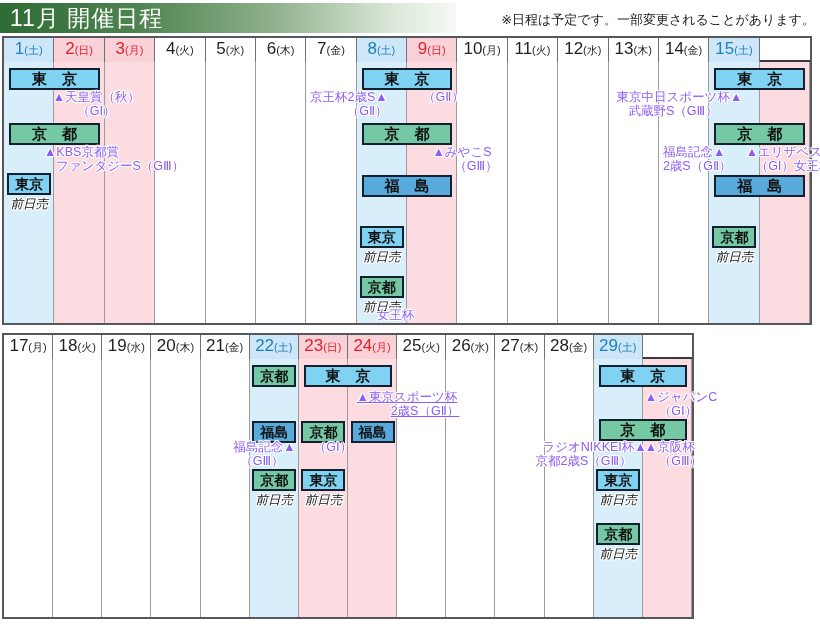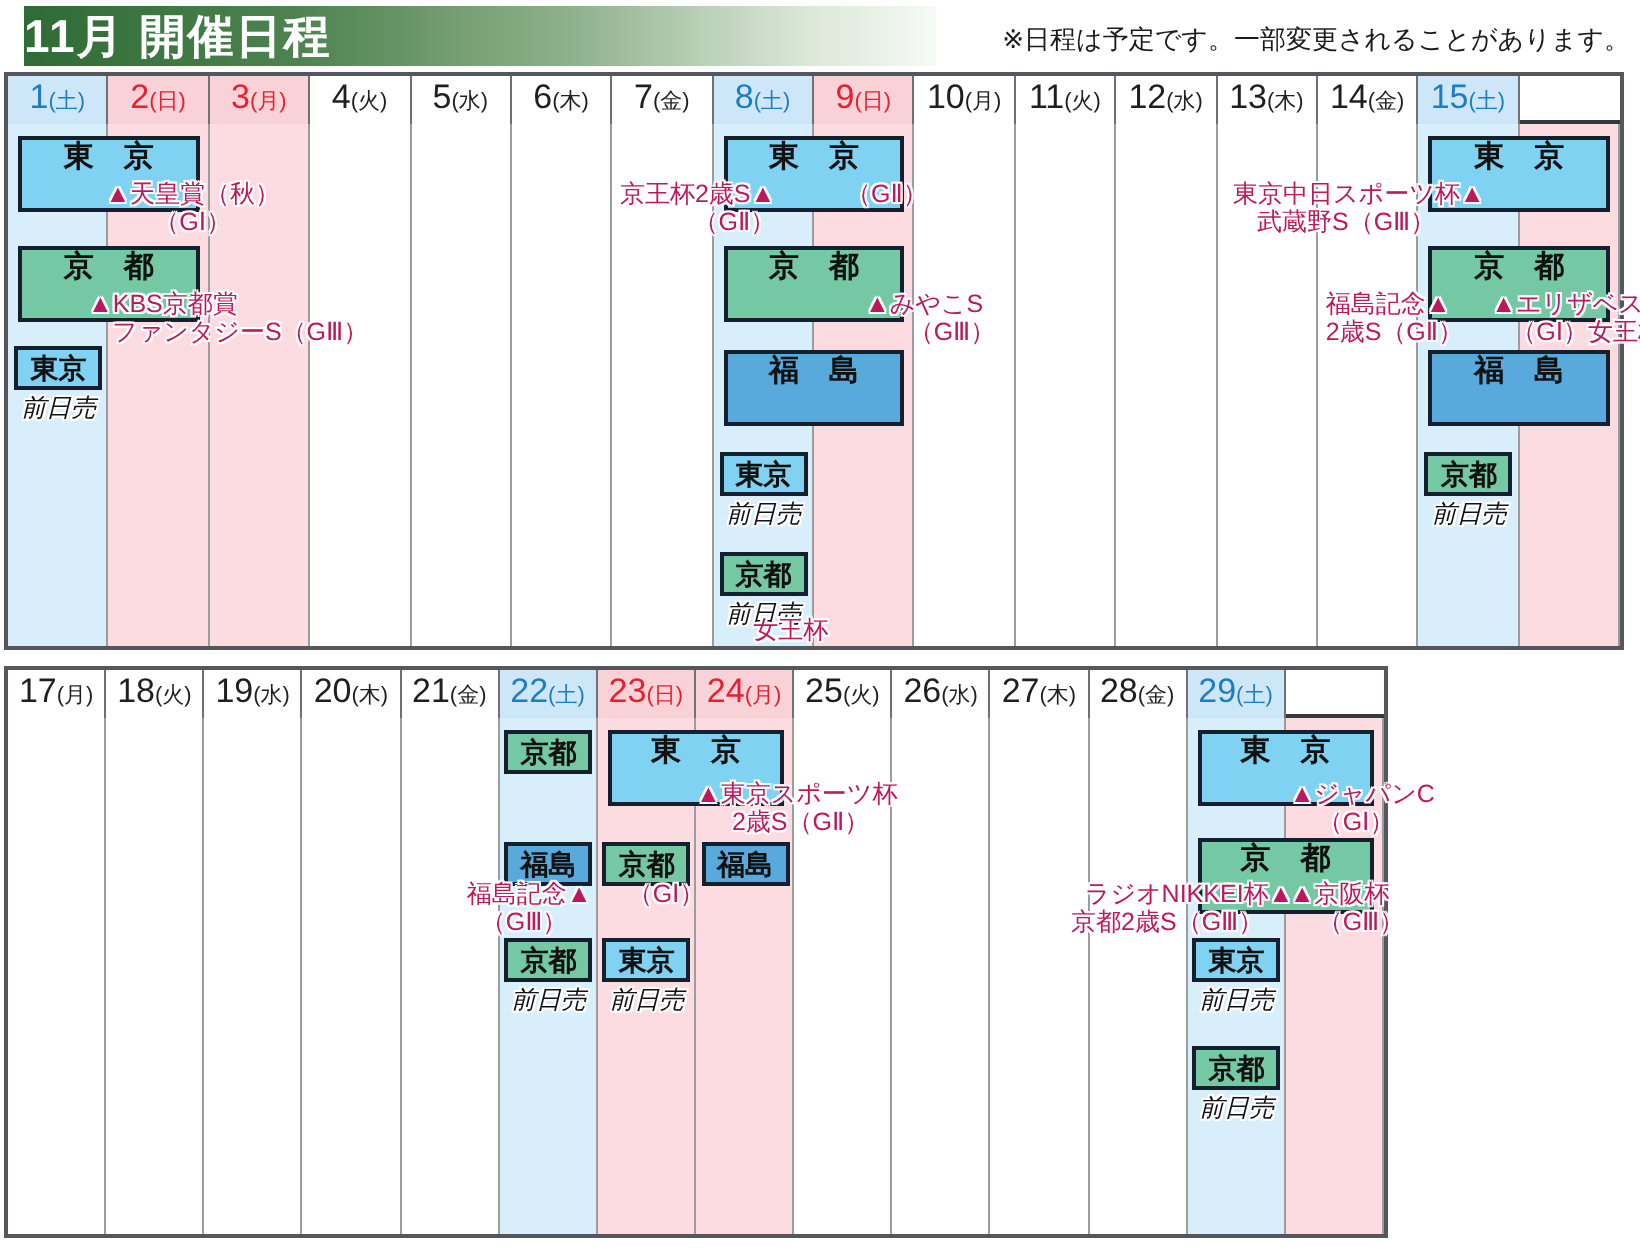--- a/index.html
+++ b/index.html
@@ -1,44 +1,44 @@
 <!DOCTYPE html>
 <html><head>
 <meta charset="utf-8">
 <style>
   html,body{margin:0;padding:0;background:#fff;}
   .page{position:relative;width:820px;height:626px;background:#ffffff;overflow:hidden;
         font-family:"Liberation Sans","DejaVu Sans",sans-serif;}
-  .title-bar{position:absolute;left:12px;top:3px;width:456px;height:30px;
+  .title-bar{position:absolute;left:0;top:3px;width:456px;height:30px;
         background:linear-gradient(90deg,#2e6b35 0%,#4e8350 30%,#8fb18c 60%,#d9e6d6 85%,#f6faf5 100%);
-        color:#ffffff;font-size:23px;font-weight:bold;line-height:30px;padding-left:0;
+        color:#ffffff;font-size:23px;font-weight:normal;line-height:30px;padding-left:10px;
         letter-spacing:1px;box-sizing:border-box;}
   .note{position:absolute;top:11px;right:5px;font-size:13px;color:#1a1a1a;}
   .cal{position:absolute;left:2px;border:2px solid #55575c;box-sizing:border-box;background:#fff;}
   .day-row{display:grid;height:24px;border-bottom:2px solid #36383d;box-sizing:border-box;}
   .day-cell{border-right:1px solid #6f7175;box-sizing:border-box;text-align:center;
         line-height:22px;font-size:17px;color:#1f1f1f;white-space:nowrap;overflow:hidden;}
   .day-cell:last-child{border-right:none;margin-top:43px;}
   .day-cell .wd{font-size:11px;}
   .t-sat{background:#cde7f8;color:#1d7dc2;}
   .t-sun{background:#f9d2d8;color:#e6202e;}
   .t-wd{background:#ffffff;}
   .content{position:relative;width:100%;}
   .colbg{position:absolute;top:0;bottom:0;border-right:1px solid #9a9c9e;box-sizing:border-box;}
   .colbg.t-sat{background:#d9eefb;}
   .colbg.t-sun{background:#fcdce1;}
   .colbg.t-wd{background:#ffffff;}
   .colbg:last-of-type{border-right:none;}
-  .bar{position:absolute;height:38px;border:2px solid #15202e;box-sizing:border-box;
+  .bar{position:absolute;height:22px;border:2px solid #15202e;box-sizing:border-box;
        font-size:15px;font-weight:bold;color:#111;text-align:center;line-height:18px;white-space:nowrap;}
   .tbox{position:absolute;height:22px;width:44px;border:2px solid #15202e;box-sizing:border-box;
        font-size:14px;font-weight:bold;color:#111;text-align:center;line-height:18px;}
   .sub{position:absolute;width:56px;text-align:center;font-size:12.5px;color:#111;white-space:nowrap;
        text-shadow:1px 0 0 #fff,-1px 0 0 #fff,0 1px 0 #fff,0 -1px 0 #fff,1px 1px 0 #fff,-1px -1px 0 #fff,1px -1px 0 #fff,-1px 1px 0 #fff;font-style:italic;}
-  .ann{position:absolute;font-size:12.5px;line-height:13.5px;color:#be185d;
+  .ann{position:absolute;font-size:12.5px;line-height:13.5px;color:#8b5cf6;
        text-shadow:1px 0 0 #fff,-1px 0 0 #fff,0 1px 0 #fff,0 -1px 0 #fff,1px 1px 0 #fff,-1px -1px 0 #fff,1px -1px 0 #fff,-1px 1px 0 #fff;}
   .ann-line{position:relative;white-space:nowrap;}
 </style>
 </head>
 <body>
 
 <div class="page">
   <div class="title-bar">11月 開催日程</div>
   <div class="note">※日程は予定です。一部変更されることがあります。</div>
   <div class="cal" id="cal0" style="top: 36px; height: 289px; width: 810px;">
@@ -169,21 +169,21 @@
         <div class="tbox" style="left: 297.41px; top: 62px; background: rgb(116, 201, 164);">京都</div>
         <div class="tbox" style="left: 346.55px; top: 62px; background: rgb(88, 170, 221);">福島</div>
         <div class="tbox" style="left: 248.27px; top: 110px; background: rgb(116, 201, 164);">京都</div>
         <div class="sub" style="left: 242.27px; top: 133px;">前日売</div>
         <div class="tbox" style="left: 297.41px; top: 110px; background: rgb(127, 210, 242);">東京</div>
         <div class="sub" style="left: 291.41px; top: 133px;">前日売</div>
         <div class="tbox" style="left: 592.25px; top: 110px; background: rgb(127, 210, 242);">東京</div>
         <div class="sub" style="left: 586.25px; top: 133px;">前日売</div>
         <div class="tbox" style="left: 592.25px; top: 164px; background: rgb(116, 201, 164);">京都</div>
         <div class="sub" style="left: 586.25px; top: 187px;">前日売</div>
-        <div class="ann" style="left: 343.98px; top: 32px; width: 118px; text-align: left;">
+        <div class="ann" style="left: 343.98px; top: 32px; width: 118px; text-align: center; text-decoration: underline;">
           <div class="ann-line">▲東京スポーツ杯</div>
           <div class="ann-line" style="left: 18px;">2歳S（GⅡ）</div>
         </div>
         <div class="ann" style="left: 225.7px; top: 82px; width: 66px; text-align: right;">
           <div class="ann-line">福島記念▲</div>
           <div class="ann-line" style="left: -12px;">（GⅢ）</div>
         </div>
         <div class="ann" style="left: 296.84px; top: 82px; width: 165px; text-align: left;">
           <div class="ann-line" style="left: 13px;">（GⅠ）</div>
         </div>

